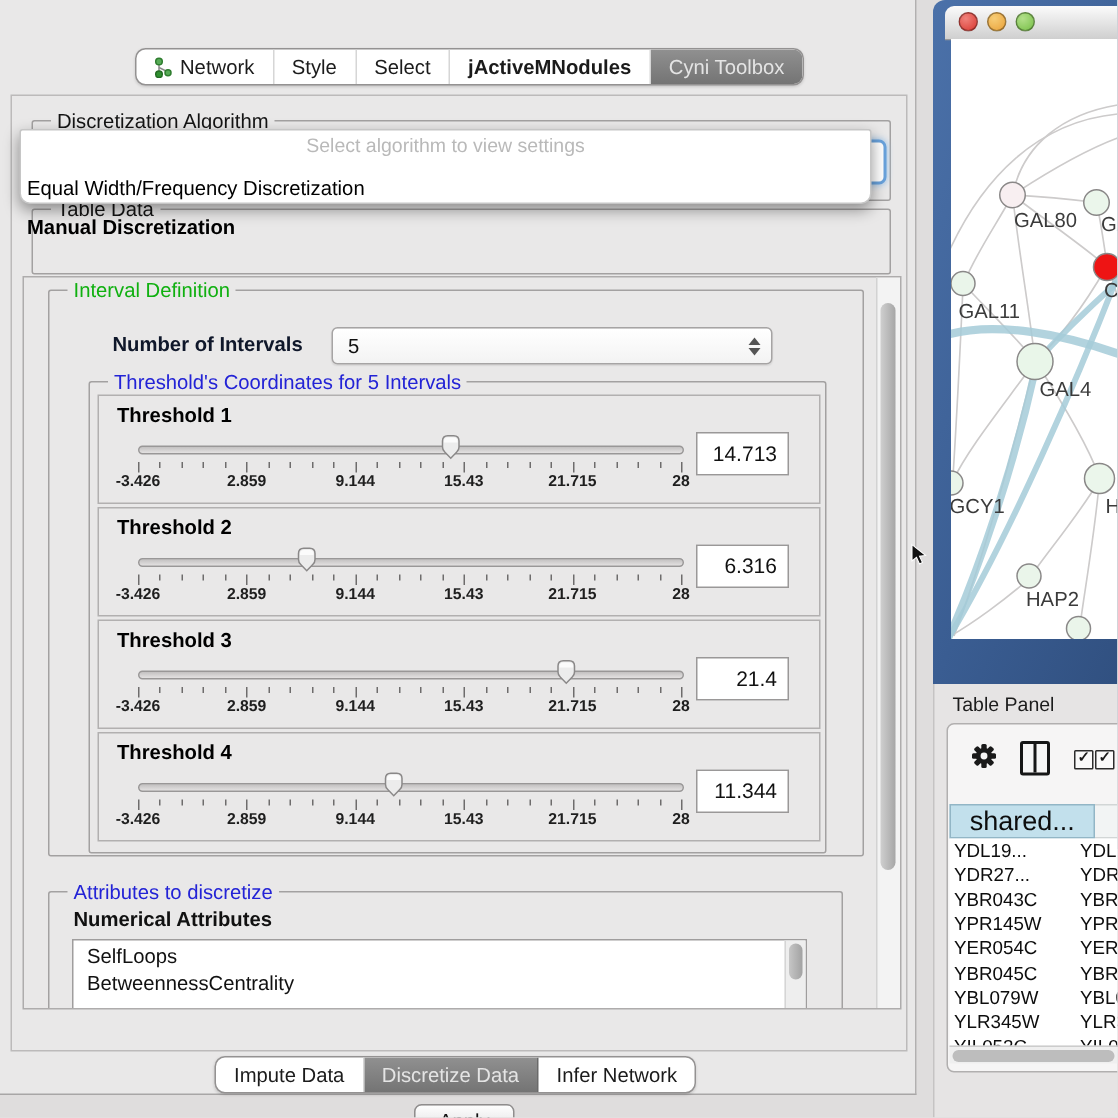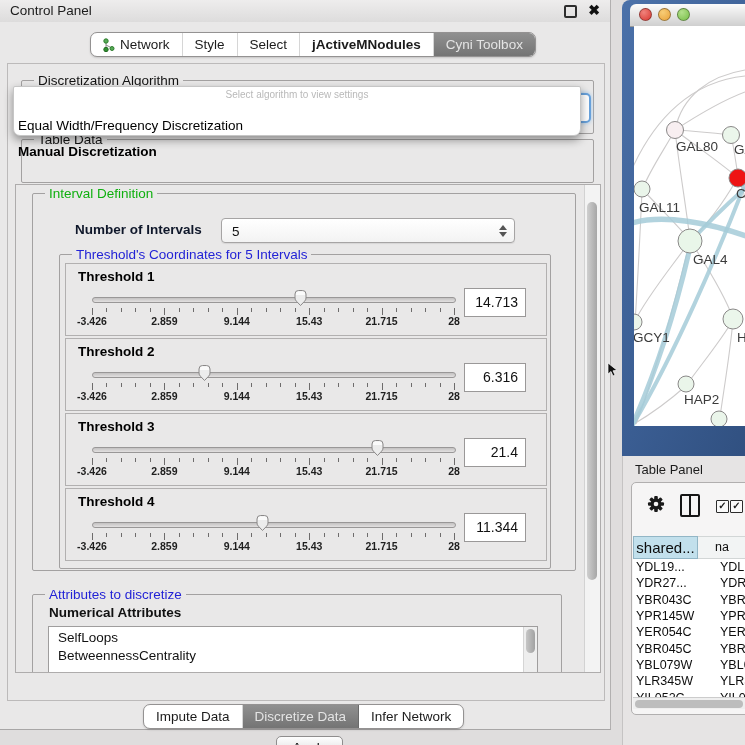--- a/index.html
+++ b/index.html
@@ -35,21 +35,21 @@
   .combo .val{position:absolute;left:10px;top:50%;transform:translateY(-50%);white-space:nowrap;}
   .stepper{position:absolute;right:7px;top:50%;transform:translateY(-50%);display:flex;flex-direction:column;gap:2px;}
   .tri-up{width:0;height:0;border-left:4px solid transparent;border-right:4px solid transparent;border-bottom:5px solid #555;}
   .tri-down{width:0;height:0;border-left:4px solid transparent;border-right:4px solid transparent;border-top:5px solid #555;}
 
   .focus-combo{position:absolute;left:28px;top:92px;width:558px;height:26px;background:#fff;border:2px solid #69a2dc;
     border-radius:5px;box-shadow:0 0 4px #9cc4ea;z-index:40;}
 
   .popup{position:absolute;left:12px;top:85px;width:566px;height:48px;background:#fff;border:1px solid #c6c6c6;
     border-radius:2px 2px 7px 7px;box-shadow:0 4px 10px rgba(0,0,0,.4);z-index:50;}
-  .popup .prompt{position:absolute;top:2px;left:0;right:0;text-align:center;font-size:10px;color:#b9b9b9;}
+  .popup .prompt{position:absolute;top:2px;left:0;right:0;text-align:center;font-size:13px;color:#b9b9b9;}
   .popup .opt{position:absolute;left:4px;font-size:13.5px;color:#000;white-space:nowrap;}
   .popup .opt.first{top:15px;font-weight:bold;margin-top:42px;}
   .popup .opt.second{top:31px;}
 
   .scrollpanel{position:absolute;left:14px;top:183px;width:584px;height:487px;border:1px solid #aeacac;
     overflow:hidden;background:#e9e8e8;}
   .vscroll{position:absolute;right:0;top:0;width:15px;height:100%;background:#f3f3f3;border-left:1px solid #d2d2d2;}
   .vthumb{position:absolute;left:2px;top:17px;width:10px;height:378px;border-radius:5px;
     background:linear-gradient(90deg,#cfcfcf,#a6a6a6);}
 
@@ -83,44 +83,39 @@
   
   .table-panel{position:absolute;left:622px;top:456px;width:123px;height:289px;background:#e6e4e4;border-left:1px solid #c5c3c3;}
   .table-panel .t{position:absolute;left:12px;top:6px;font-size:13px;color:#1c1c1c;}
   .tp-inner{position:absolute;left:8px;top:26px;width:118px;height:231px;background:#f6f5f5;border:1px solid #b1afaf;
     border-radius:5px 0 0 5px;overflow:hidden;}
   .colicon{position:absolute;left:48px;top:11px;width:16px;height:19px;border:2px solid #161616;border-radius:2px;}
   .colicon:before{content:"";position:absolute;left:6.5px;top:0;width:2px;height:100%;background:#161616;}
   .cb{position:absolute;top:17px;width:11px;height:11px;border:1.5px solid #2c2c2c;background:#fafafa;border-radius:1px;
     font-size:10px;line-height:10px;text-align:center;color:#1a1a1a;font-weight:bold;}
   .thead{position:absolute;left:1px;top:53px;height:23px;display:flex;}
-  .th1{width:65px;box-sizing:border-box;background:#c2e0ec;border:1px solid #92b6c6;font-size:15px;
+  .th1{width:97px;box-sizing:border-box;background:#c2e0ec;border:1px solid #92b6c6;font-size:18px;
     text-align:center;line-height:21px;color:#0d0d0d;}
   .th2{width:80px;box-sizing:border-box;background:#f2f4f4;border:1px solid #d2d6d6;border-left:none;
     font-size:12.5px;line-height:21px;padding-left:17px;color:#0d0d0d;}
   .rows{position:absolute;left:1px;top:76px;width:160px;height:139px;overflow:hidden;background:#fff;}
   .trow{height:16.3px;display:flex;font-size:12.5px;color:#0d0d0d;align-items:center;}
   .td1{width:76px;padding-left:3px;white-space:nowrap;overflow:hidden;}
   .td2{padding-left:8px;white-space:nowrap;}
   .hscroll{position:absolute;left:1px;bottom:5px;height:11px;width:116px;background:#efefef;border-top:1px solid #cccccc;}
   .hthumb{position:absolute;left:2px;top:1.5px;height:8px;width:108px;background:#bdbdbd;border-radius:4px;}
 
   .cursor{position:absolute;left:607px;top:362px;z-index:99;}
 </style>
 </head>
 <body>
 
 <div id="screen">
 
   <div class="control-panel">
-    <div class="titlebar">
-      <span class="t">Control Panel</span>
-      <span class="float-btn"></span>
-      <span class="close-btn">✖</span>
-    </div>
 
     <div class="seg" id="top-tabs" style="left:90px;top:32px;">
         <div class="s">
           <svg width="12" height="14">
             <line x1="3" y1="3" x2="3" y2="12" stroke="#8a8a8a"></line>
             <line x1="3" y1="7" x2="9" y2="10" stroke="#8a8a8a"></line>
             <circle cx="3" cy="3" r="2.2" fill="#57ab57" stroke="#2f7d2f"></circle>
             <circle cx="3" cy="11.5" r="2.2" fill="#2f8f2f" stroke="#236b23"></circle>
             <circle cx="9" cy="10.5" r="2" fill="#57ab57" stroke="#2f7d2f"></circle>
           </svg>

